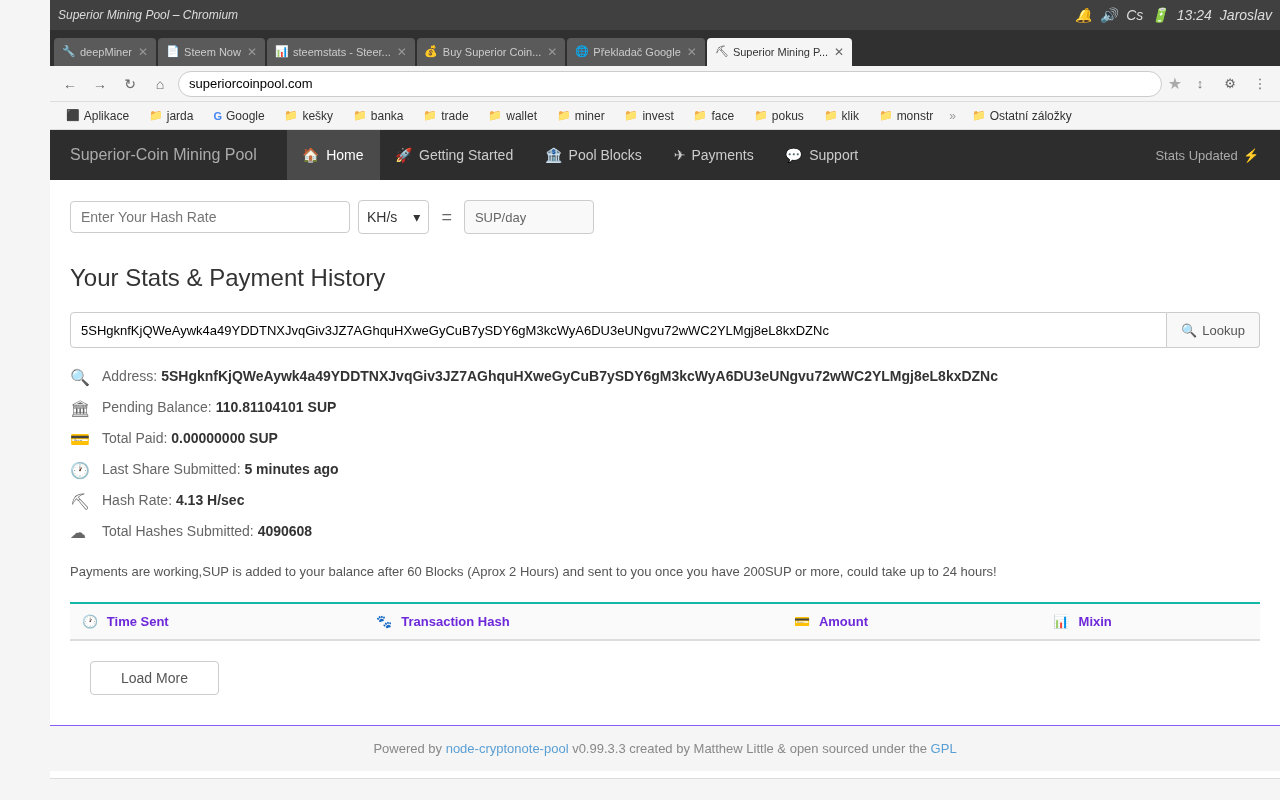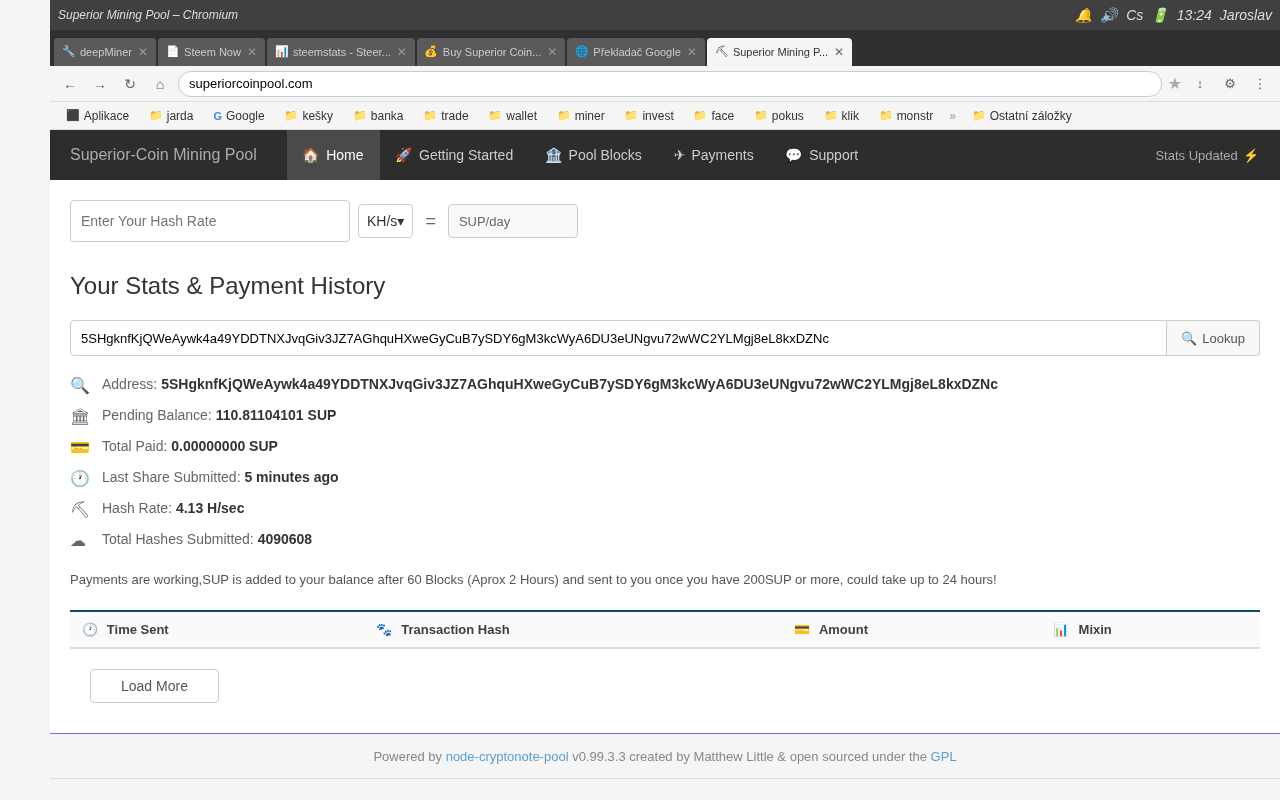--- a/index.html
+++ b/index.html
@@ -143,37 +143,37 @@
       display: flex; align-items: center; gap: 6px;
     }
 
     
     .calculator-row {
       padding: 20px 20px 10px;
       display: flex; align-items: center; gap: 8px;
     }
     .hash-input {
       width: 280px;
-      height: 42px;
+      height: 32px;
       border: 1px solid #ccc;
       border-radius: 4px;
       padding: 0 10px;
       font-size: 14px;
       color: #999;
       outline: none;
     }
     .unit-select {
       height: 34px;
       border: 1px solid #ccc;
       border-radius: 4px;
       padding: 0 8px;
       font-size: 14px;
       background: white;
       cursor: pointer;
-      display: flex; align-items: center; gap: 0;
+      display: flex; align-items: center; gap: 16px;
     }
     .equals-sign {
       font-size: 18px; color: #666; padding: 0 4px;
     }
     .result-box {
       width: 130px;
       height: 34px;
       border: 1px solid #ccc;
       border-radius: 4px;
       background: #f9f9f9;
@@ -242,26 +242,26 @@
       line-height: 1.5;
     }
 
     
     .payments-table {
       width: 100%;
       border-collapse: collapse;
       margin-top: 10px;
     }
     .payments-table th {
-      border-top: 2px solid #0c4a6e;
+      border-top: 2px solid #14b8a6;
       border-bottom: 2px solid #ddd;
       padding: 10px 12px;
       text-align: left;
       font-size: 13px;
-      color: #404040;
+      color: #6d28d9;
       font-weight: 600;
       background: #fafafa;
     }
     .th-icon { margin-right: 5px; }
 
     
     .load-more-row {
       padding: 20px;
       display: flex; justify-content: flex-start;
     }

